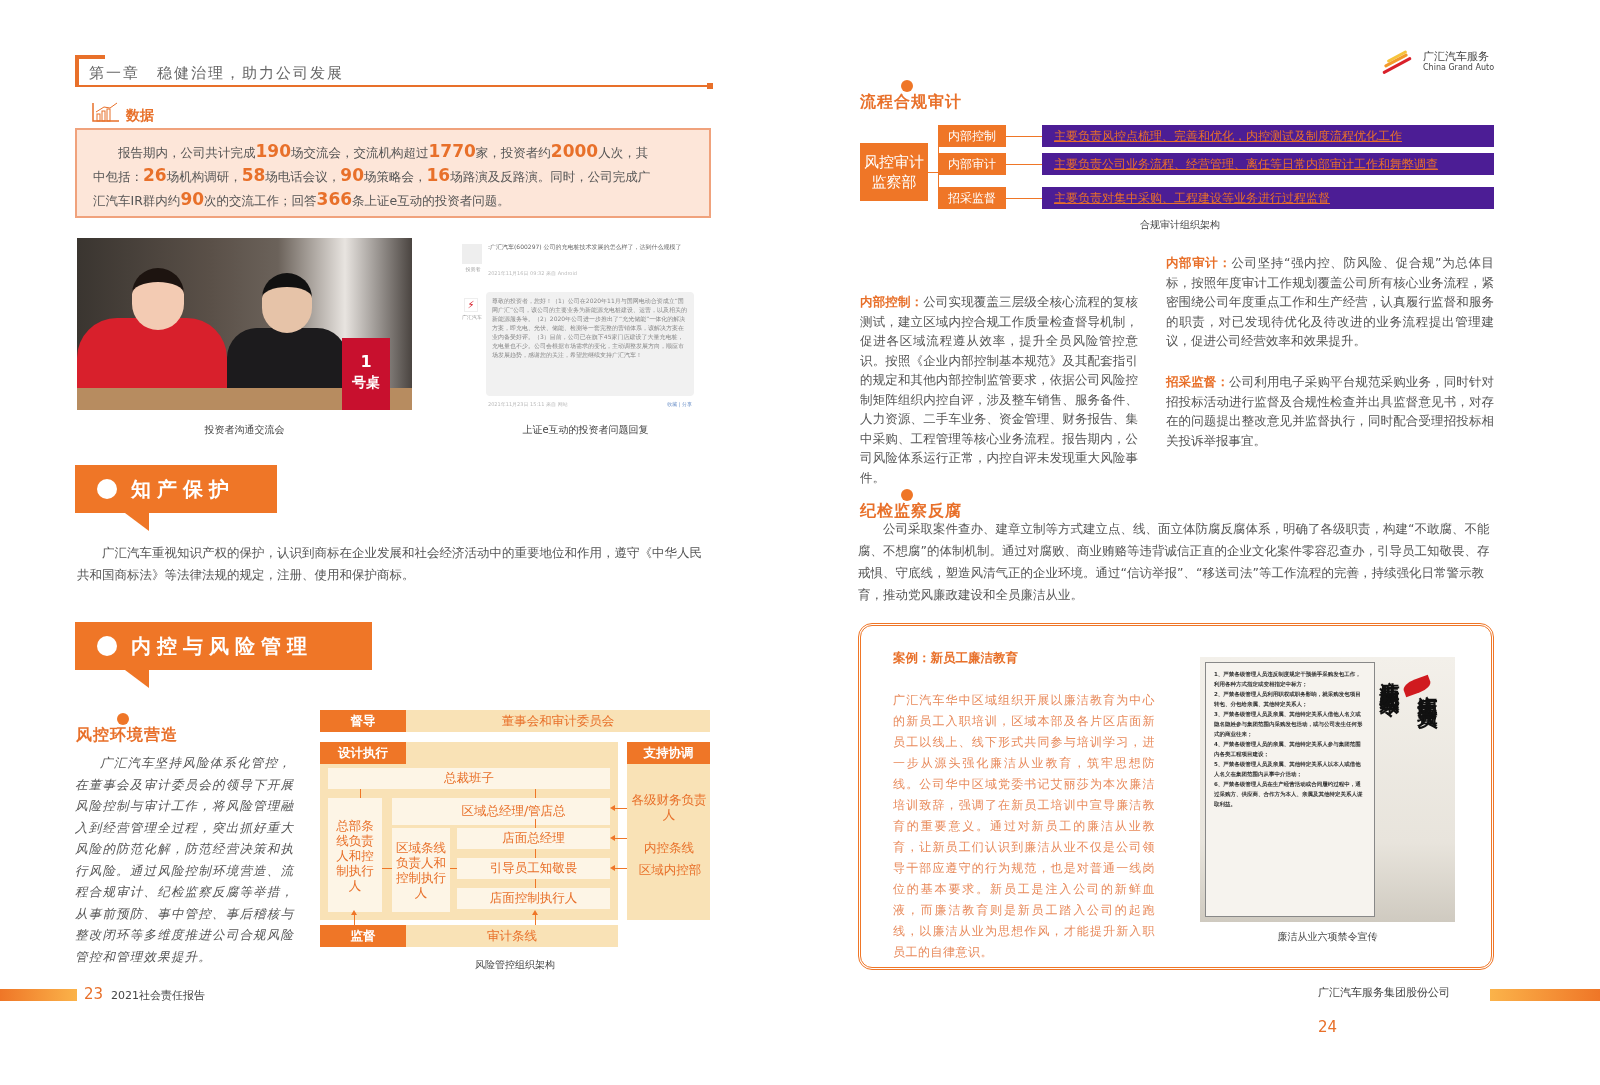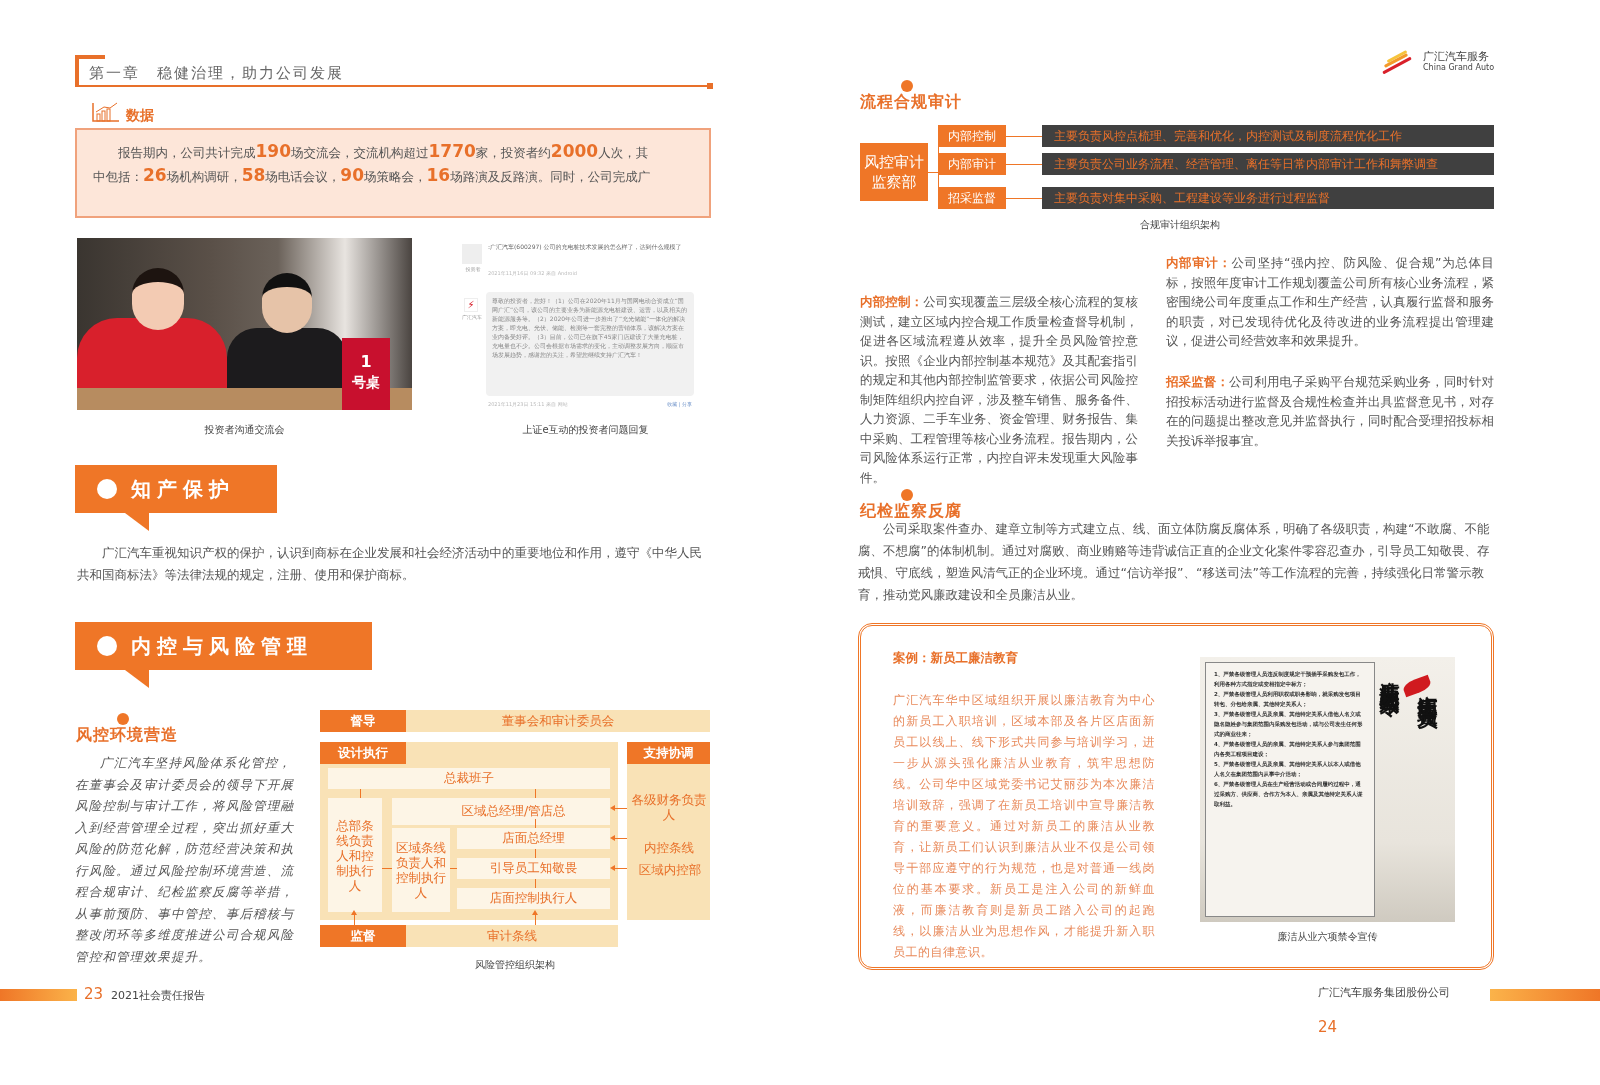--- a/index.html
+++ b/index.html
@@ -56,21 +56,21 @@
   .line-h { position: absolute; height: 1px; background: #ef7627; }
   .arrow-l { position: absolute; height: 1px; background: #ef7627; }
   .arrow-l::before { content: ""; position: absolute; left: -4px; top: -3px; border-right: 5px solid #ef7627; border-top: 3.5px solid transparent; border-bottom: 3.5px solid transparent; }
   .arrow-u { position: absolute; width: 1px; background: #ef7627; }
   .arrow-u::before { content: ""; position: absolute; top: -4px; left: -3px; border-bottom: 5px solid #ef7627; border-left: 3.5px solid transparent; border-right: 3.5px solid transparent; }
 
   
   .audit { left: 860px; top: 125px; width: 635px; height: 90px; }
   .a-root { position: absolute; left: 0; top: 18px; width: 68px; height: 58px; background: #ef7627; color: #fff; font-size: 15px; line-height: 20px; display: flex; align-items: center; justify-content: center; text-align: center; }
   .a-node { position: absolute; left: 78px; width: 68px; height: 22px; background: #ef7627; color: #fff; font-size: 12px; display: flex; align-items: center; justify-content: center; }
-  .a-desc { position: absolute; left: 182px; width: 452px; height: 22px; background: #404040; color: #e8702a; font-size: 12px; display: flex; align-items: center; padding-left: 12px; }
+  .a-desc { position: absolute; left: 182px; width: 452px; height: 22px; background: #4c1d95; color: #e8702a; font-size: 12px; display: flex; align-items: center; padding-left: 12px; text-decoration: underline; }
 
   .col-text { font-size: 12.5px; line-height: 19.5px; color: #555; text-align: justify; }
   .col-text b { color: #e8702a; }
 
   
   .case-box { left: 858px; top: 623px; width: 636px; height: 347px; border: 3px double #ef7627; border-radius: 14px; }
   .case-title { left: 893px; top: 650px; font-size: 12.5px; font-weight: bold; color: #e8702a; }
   .case-text { left: 893px; top: 690px; width: 262px; font-size: 12px; line-height: 21px; color: #e8895a; text-align: justify; letter-spacing: 0.5px; }
   .poster { left: 1200px; top: 657px; width: 255px; height: 265px; background: linear-gradient(180deg, #f3f0ea 0%, #e8e4dc 70%, #cfcac0 100%); }
   .poster .inner { position: absolute; left: 5px; top: 5px; width: 170px; height: 255px; border: 1px solid #888; background: #f6f3ee; padding: 6px 8px; font-size: 5.5px; line-height: 10px; color: #333; font-weight: bold; }
@@ -111,20 +111,23 @@
   </span>
   <span>数据</span>
 </div>
 
 <div class="abs data-box">
   <div style="text-indent:2em">
     <span>报告期内，公司共计完成</span><span class="num">190</span><span>场交流会，交流机构超过</span><span class="num">1770</span><span>家，投资者约</span><span class="num">2000</span><span>人次，其</span>
   </div>
   <div>
     <span>中包括：</span><span class="num">26</span><span>场机构调研，</span><span class="num">58</span><span>场电话会议，</span><span class="num">90</span><span>场策略会，</span><span class="num">16</span><span>场路演及反路演。同时，公司完成广</span>
+  </div>
+  <div>
+    <span>汇汽车IR群内约</span><span class="num">90</span><span>次的交流工作；回答</span><span class="num">366</span><span>条上证e互动的投资者问题。</span>
   </div>
 </div>
 
 <div class="abs photo1">
   <div class="woman"></div>
   <div class="head1"></div>
   <div class="man"></div>
   <div class="head2"></div>
   <div class="table"></div>
   <div class="sign">

